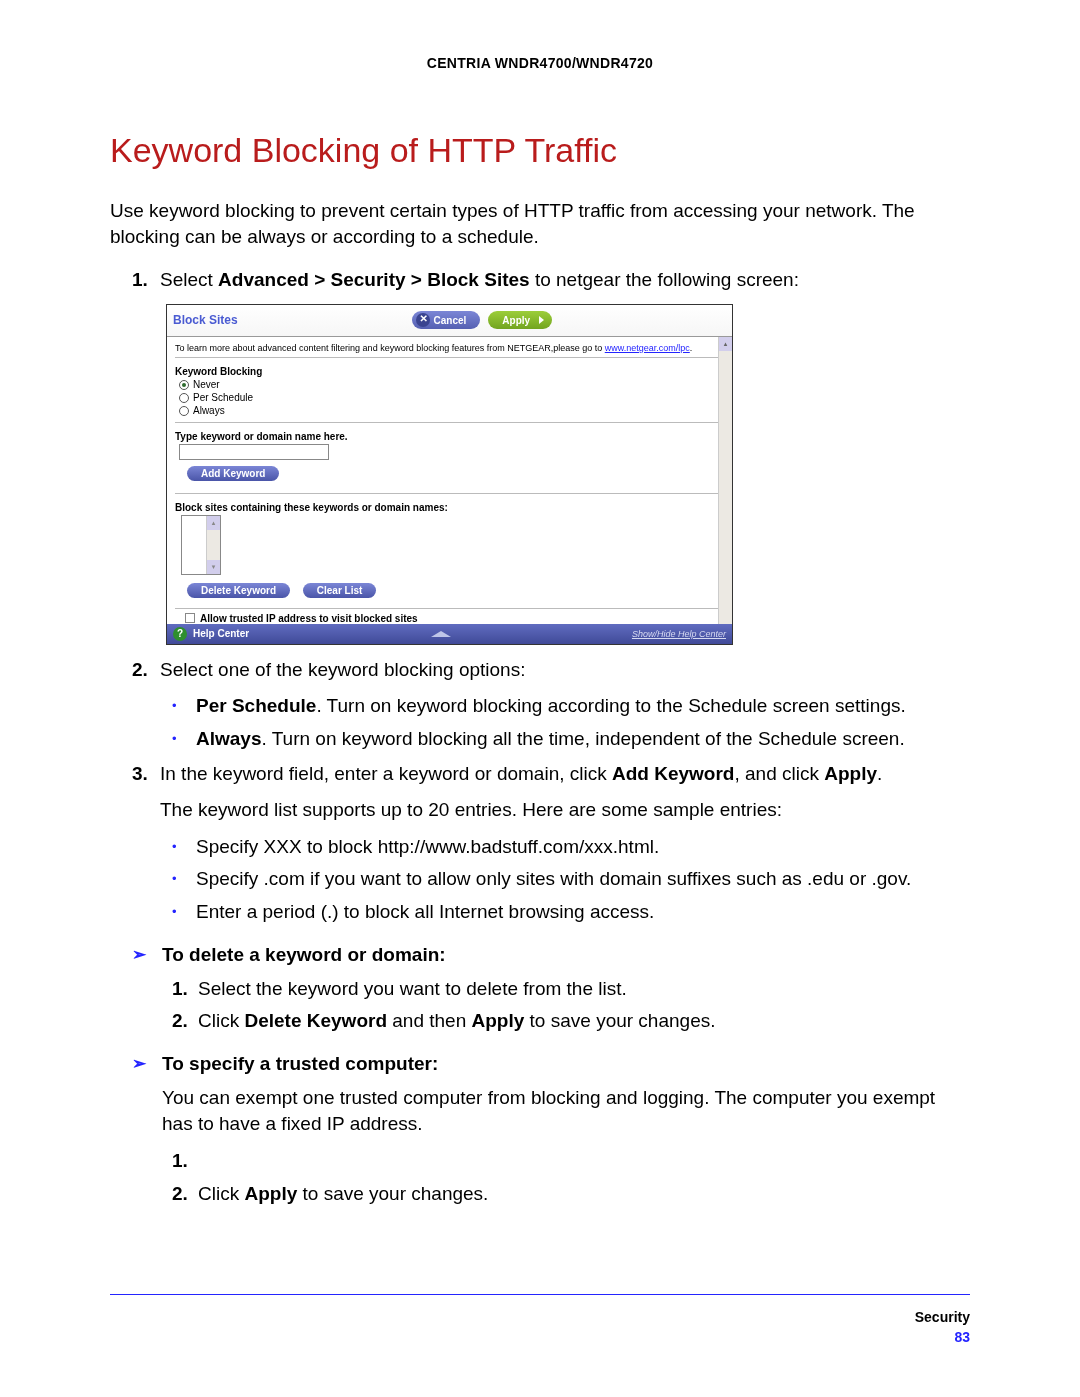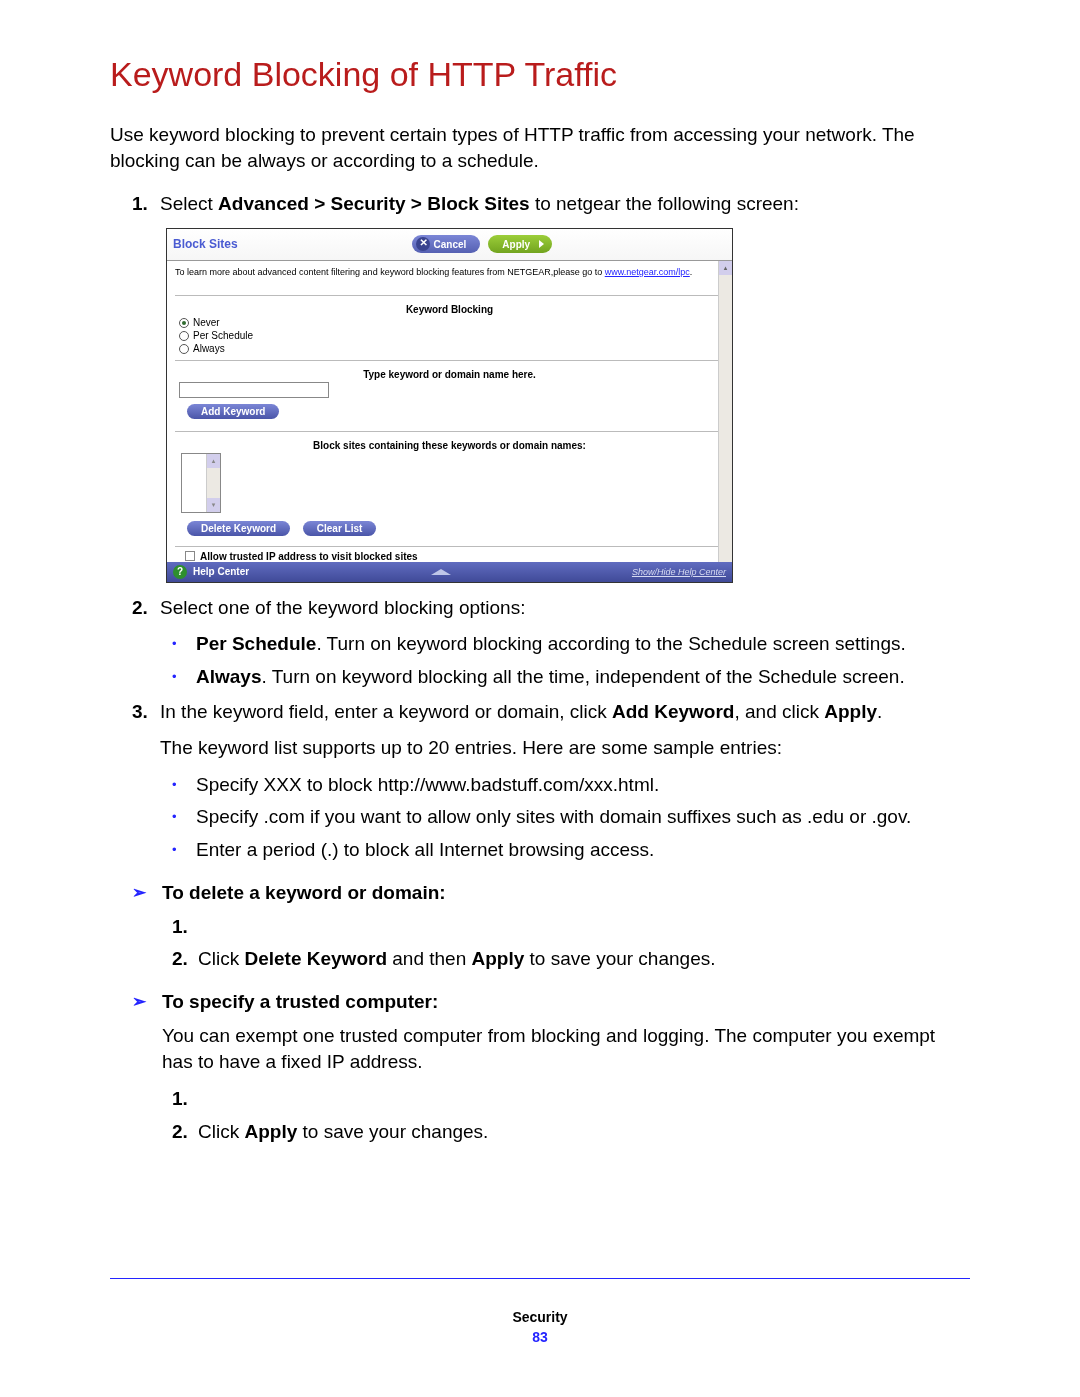--- a/index.html
+++ b/index.html
@@ -77,22 +77,22 @@
     min-width: 30px;
     color: #2424ff;
     font-size: 17px;
   }
   .footer {
     position: absolute;
     bottom: 52px;
     left: 110px;
     right: 110px;
     border-top: 1px solid #2424ff;
-    padding-top: 30px;
-    text-align: center;
+    padding-top: 14px;
+    text-align: right;
   }
   .footer .sec {
     font-weight: bold;
     font-size: 14px;
   }
   .footer .pg {
     color: #2424ff;
     font-weight: bold;
     font-size: 14px;
     margin-top: 4px;
@@ -186,30 +186,29 @@
     top: 0; left: 0; right: 0;
     height: 14px;
     background: #d2ceec;
     text-align: center;
     font-size: 7px;
     line-height: 14px;
     color: #666;
   }
   .ss-info {
     font-size: 9px;
-    padding-bottom: 18px;
+    padding-bottom: 4px;
     border-bottom: 1px solid #bbb;
     padding-right: 14px;
   }
   .ss-info a { color: #2424ff; text-decoration: underline; }
   .ss-label {
     font-weight: bold;
     margin-top: 8px;
     font-size: 10px;
-    text-align: center;
   }
   .ss-radio {
     display: flex;
     align-items: flex-end;
     margin: 2px 0 2px 4px;
     font-size: 10px;
   }
   .radio-dot {
     width: 10px; height: 10px;
     border: 1px solid #555;
@@ -324,20 +323,21 @@
     font-style: italic;
     text-decoration: underline;
     color: #d6daf2;
     font-size: 9px;
   }
 </style>
 </head>
 <body>
 
 <div class="page">
+  <div class="doc-header">CENTRIA WNDR4700/WNDR4720</div>
   <div class="h1">Keyword Blocking of HTTP Traffic</div>
   <div class="intro">Use keyword blocking to prevent certain types of HTTP traffic from accessing your network. The blocking can be always or according to a schedule.</div>
 
   <div class="step">
     <div class="num">1.</div>
     <div class="txt">
       <span>Select </span><span class="bold">Advanced &gt; Security &gt; Block Sites</span><span> to netgear the following screen:</span>
     </div>
   </div>
 
@@ -437,20 +437,21 @@
       <div class="dot">•</div>
       <div>Enter a period (.) to block all Internet browsing access.</div>
     </div>
 
   <div class="arrow-head">
     <div class="arrow">➢</div>
     <div>To delete a keyword or domain:</div>
   </div>
   <div class="substep">
     <div class="num">1.</div>
+    <div>Select the keyword you want to delete from the list.</div>
   </div>
   <div class="substep">
     <div class="num">2.</div>
     <div><span>Click </span><span class="bold">Delete Keyword</span><span> and then </span><span class="bold">Apply</span><span> to save your changes.</span></div>
   </div>
 
   <div class="arrow-head">
     <div class="arrow">➢</div>
     <div>To specify a trusted computer:</div>
   </div>

